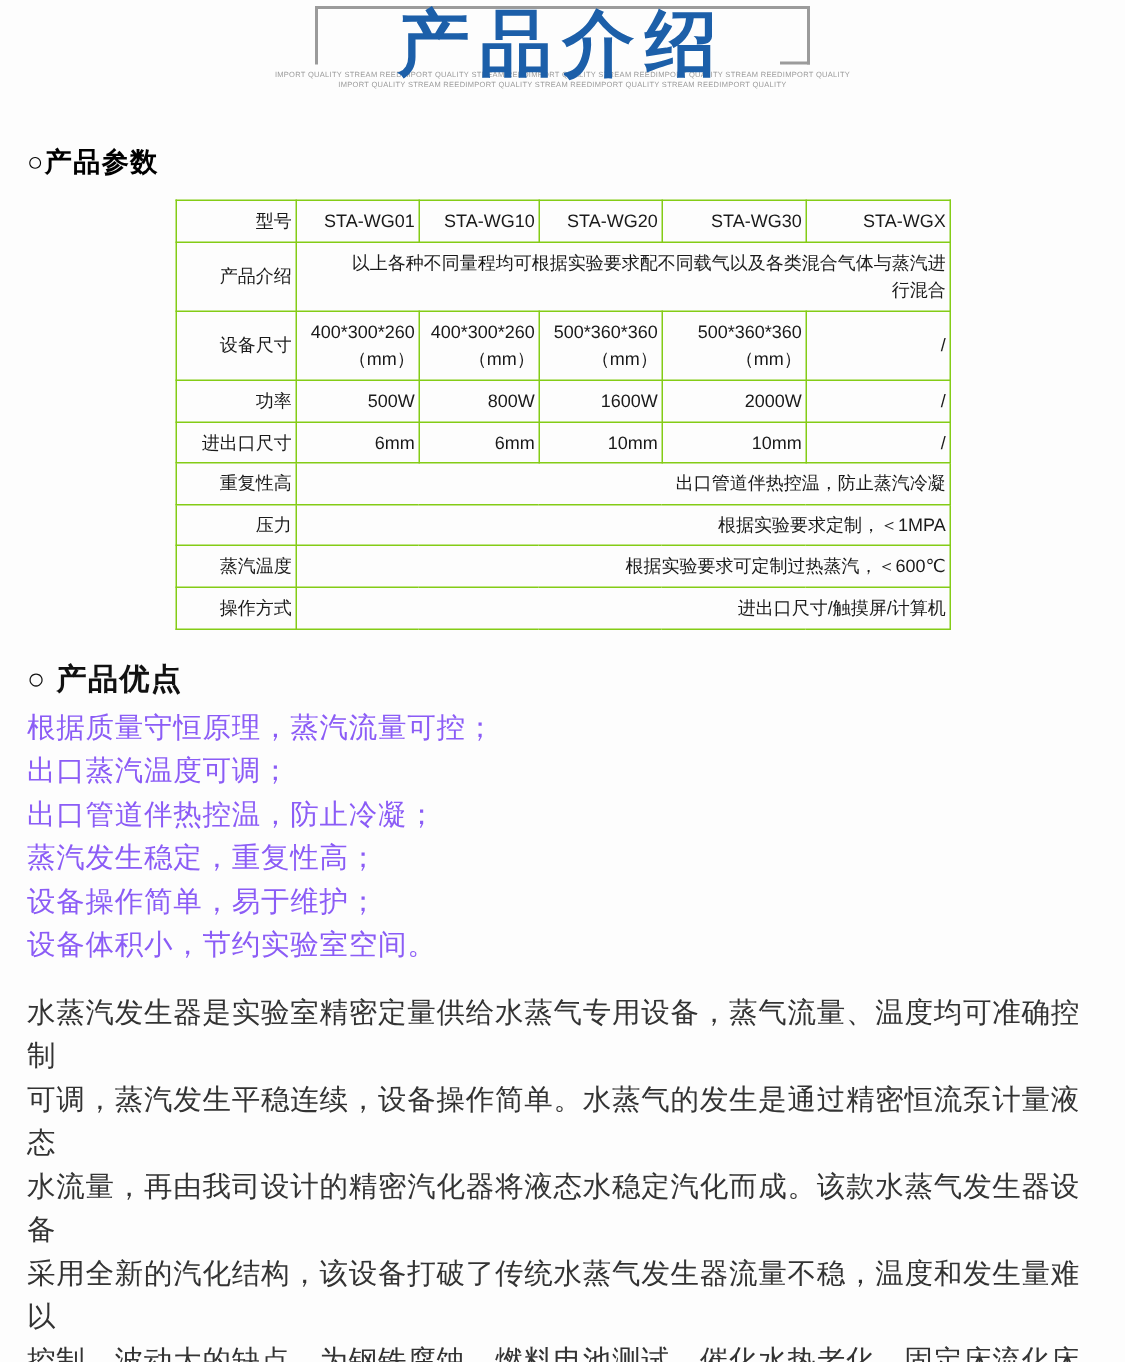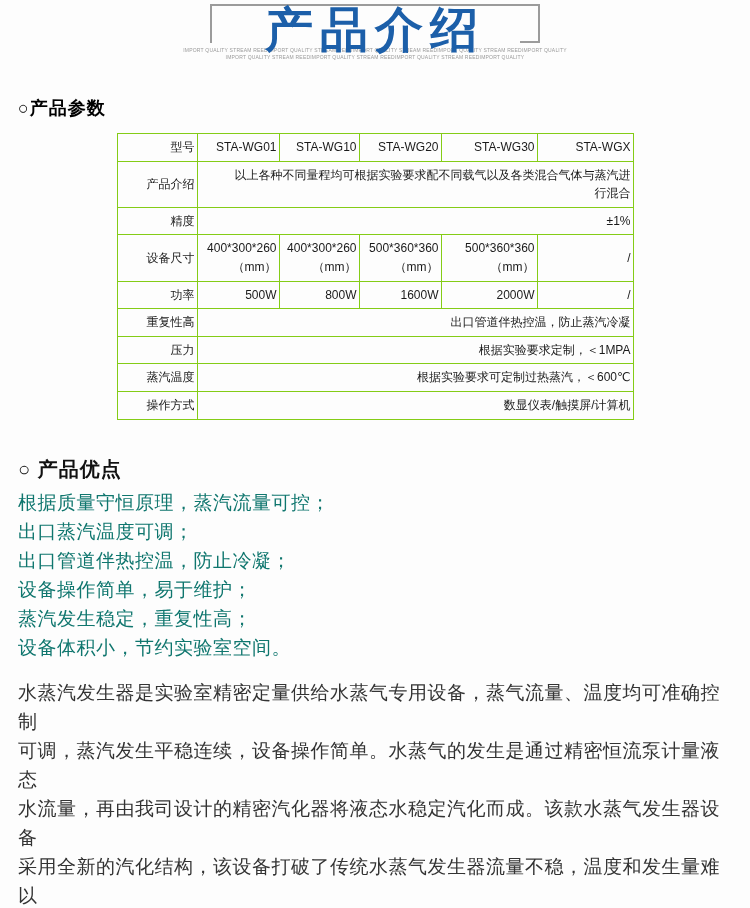--- a/index.html
+++ b/index.html
@@ -32,23 +32,23 @@
     width: 516px; margin: 13px auto 0; border-collapse: collapse;
     table-layout: fixed; font-size: 12px; color: #1a1a1a;
   }
   .spec-table th, .spec-table td {
     border: 1px solid #84cc16; text-align: right; vertical-align: middle;
     padding: 4px 2px; line-height: 1.55; font-weight: 400; white-space: pre-line;
     word-break: break-all;
   }
 
   
-  .advantages { margin: 36px 18px 0 18px; }
+  .advantages { margin: 19px 18px 0 18px; }
   .big-h { margin: 0; font-size: 20px; font-weight: 700; color: #111; letter-spacing: 1px; }
-  .adv-line { margin: 0; font-size: 19px; line-height: 29px; color: #0f766e; letter-spacing: .5px; }
+  .adv-line { margin: 0; font-size: 19px; line-height: 29px; color: #8b5cf6; letter-spacing: .5px; }
   .advantages .big-h { margin-bottom: 5px; }
 
   
   .overview { margin: 16px 18px 0 18px; }
   .overview p {
     margin: 5px 0 0; width: 714px;
     font-size: 19px; line-height: 29px; color: #333; letter-spacing: .5px;
     white-space: pre-line; word-break: break-all;
   }
 </style>
@@ -91,70 +91,74 @@
           <th>STA-WGX</th>
         </tr>
       </thead>
       <tbody>
         <tr>
           <td>产品介绍</td>
           <td colspan="5">以上各种不同量程均可根据实验要求配不同载气以及各类混合气体与蒸汽进
 行混合</td>
         </tr>
         <tr>
-          <td>精度</td>
-          <td colspan="5">±1%</td>
-        </tr>
-        <tr>
           <td>设备尺寸</td>
           <td>400*300*260
 （mm）</td>
           <td>400*300*260
 （mm）</td>
           <td>500*360*360
 （mm）</td>
           <td>500*360*360
 （mm）</td>
           <td>/</td>
         </tr>
         <tr>
           <td>功率</td>
           <td>500W</td>
           <td>800W</td>
           <td>1600W</td>
           <td>2000W</td>
           <td>/</td>
         </tr>
         <tr>
+          <td>进出口尺寸</td>
+          <td>6mm</td>
+          <td>6mm</td>
+          <td>10mm</td>
+          <td>10mm</td>
+          <td>/</td>
+        </tr>
+        <tr>
           <td>重复性高</td>
           <td colspan="5">出口管道伴热控温，防止蒸汽冷凝</td>
         </tr>
         <tr>
           <td>压力</td>
           <td colspan="5">根据实验要求定制，＜1MPA</td>
         </tr>
         <tr>
           <td>蒸汽温度</td>
           <td colspan="5">根据实验要求可定制过热蒸汽，＜600℃</td>
         </tr>
         <tr>
           <td>操作方式</td>
-          <td colspan="5">数显仪表/触摸屏/计算机</td>
+          <td colspan="5">进出口尺寸/触摸屏/计算机</td>
         </tr>
       </tbody>
     </table>
   </section>
 
   <section class="advantages">
     <h2 class="big-h">○ 产品优点</h2>
     <p class="adv-line">根据质量守恒原理，蒸汽流量可控；</p>
     <p class="adv-line">出口蒸汽温度可调；</p>
     <p class="adv-line">出口管道伴热控温，防止冷凝；</p>
+    <p class="adv-line">蒸汽发生稳定，重复性高；</p>
     <p class="adv-line">设备操作简单，易于维护；</p>
-    <p class="adv-line">蒸汽发生稳定，重复性高；</p>
     <p class="adv-line">设备体积小，节约实验室空间。</p>
   </section>
 
   <section class="overview">
     <p>水蒸汽发生器是实验室精密定量供给水蒸气专用设备，蒸气流量、温度均可准确控制
 可调，蒸汽发生平稳连续，设备操作简单。水蒸气的发生是通过精密恒流泵计量液态
 水流量，再由我司设计的精密汽化器将液态水稳定汽化而成。该款水蒸气发生器设备
 采用全新的汽化结构，该设备打破了传统水蒸气发生器流量不稳，温度和发生量难以
 控制，波动大的缺点，为钢铁腐蚀、燃料电池测试、催化水热老化、固定床流化床反
 应、生物分解及合成反应等应用环境提供精密连续稳定水蒸气。</p>

